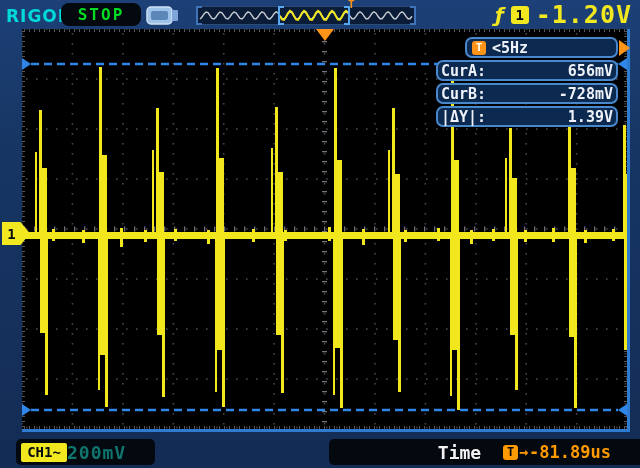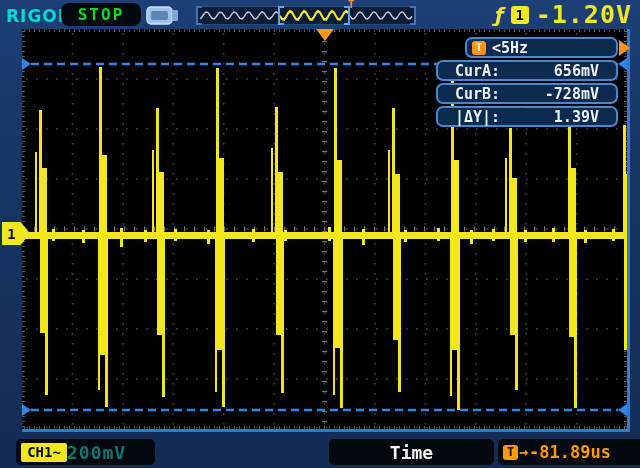--- a/index.html
+++ b/index.html
@@ -36,24 +36,24 @@
     clip-path:polygon(0 0,66% 0,100% 50%,66% 100%,0 100%);
     display:flex;align-items:center;justify-content:center;}
   .chmark span{color:#04080f;font-size:14px;font-weight:bold;margin-right:9px;}
   
   .obox{position:absolute;height:21px;background:#0c2950;border:2px solid #4988cc;
     border-radius:7px;box-sizing:border-box;display:flex;align-items:center;
     color:#eef2f8;font-size:15px;font-weight:bold;}
   .freqbox{left:465px;top:37px;width:153px;padding-left:5px;gap:6px;}
   .tchip{width:14px;height:14px;background:#ff9518;border-radius:3px;color:#fff;
     font-size:11px;font-weight:bold;display:flex;align-items:center;justify-content:center;flex:0 0 auto;}
-  .currow{left:436px;width:182px;padding:0 17px;justify-content:space-between;}
+  .currow{left:436px;width:182px;padding:0 3px;justify-content:space-between;}
   
   .bbox{position:absolute;top:439px;height:26px;background:#04080f;border-radius:5px;
-    display:flex;align-items:center;}
+    display:flex;align-items:center;padding-left:48px;}
   .ch1box{left:16px;width:134px;padding-left:5px;}
   .ch1chip{width:46px;height:19px;background:#f2e820;border-radius:2px;color:#04080f;
     font-size:14px;font-weight:bold;display:flex;align-items:center;justify-content:center;}
   .ch1scale{color:#0f766e;font-size:18px;font-weight:bold;letter-spacing:1px;}
   .timebox{left:329px;width:165px;justify-content:center;gap:14px;color:#f2f2f2;
     font-size:18px;font-weight:bold;}
   .delaybox{left:498px;width:141px;padding-left:5px;color:#ff9a00;font-size:17px;font-weight:bold;}
   .dchip{width:15px;height:15px;background:#ff9a00;border-radius:3px;color:#04080f;
     font-size:12px;font-weight:bold;display:flex;align-items:center;justify-content:center;margin-right:1px;}
   .darrow{font-size:15px;margin-right:1px;}

